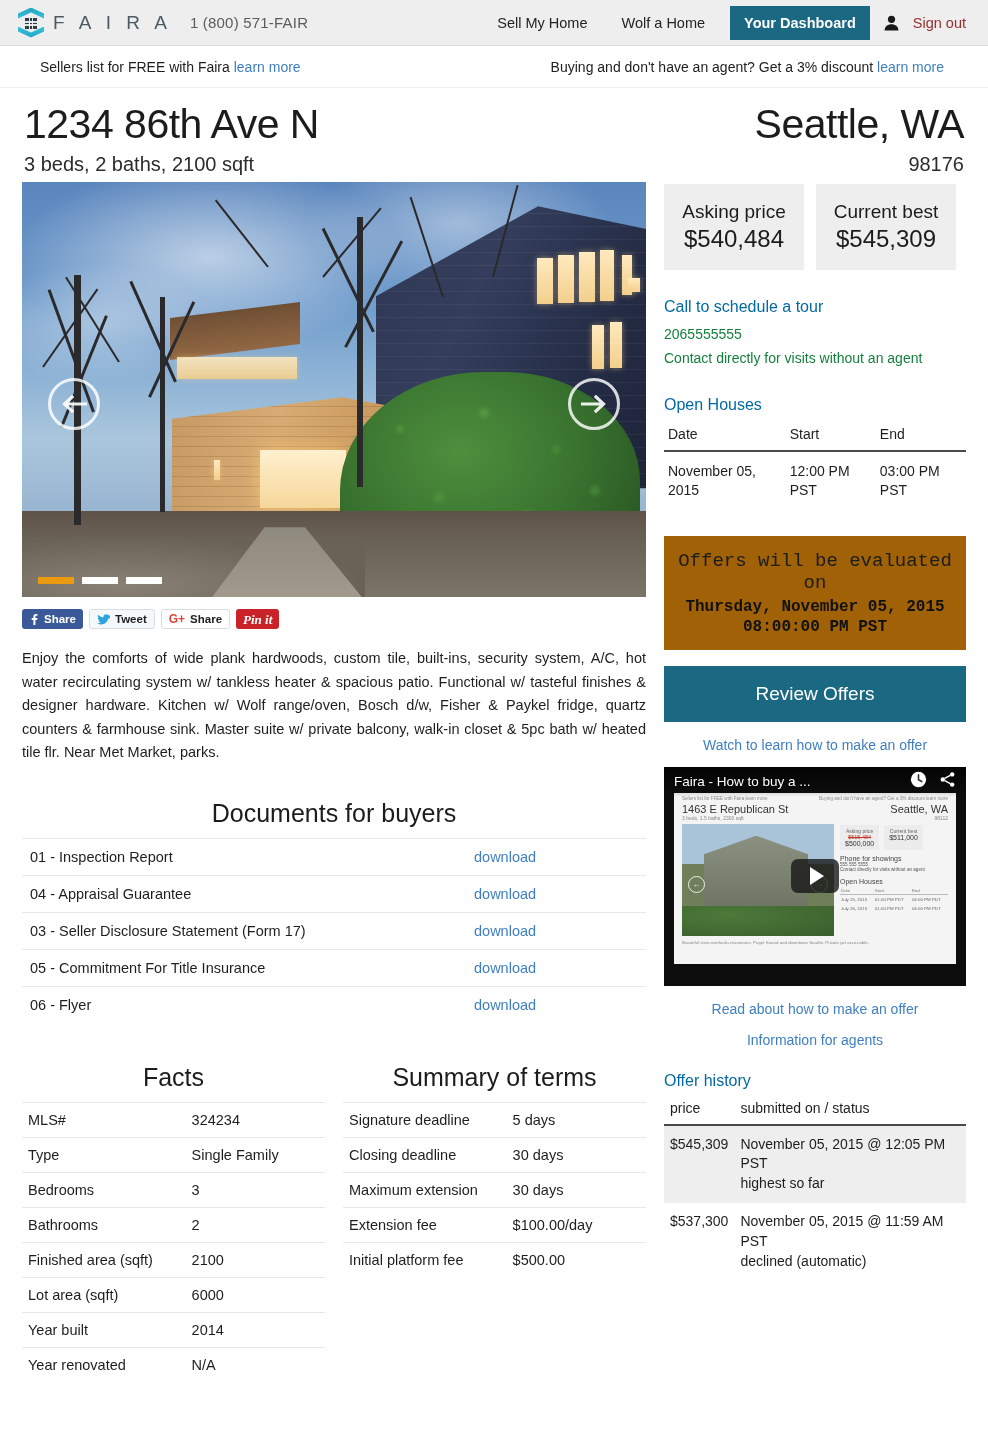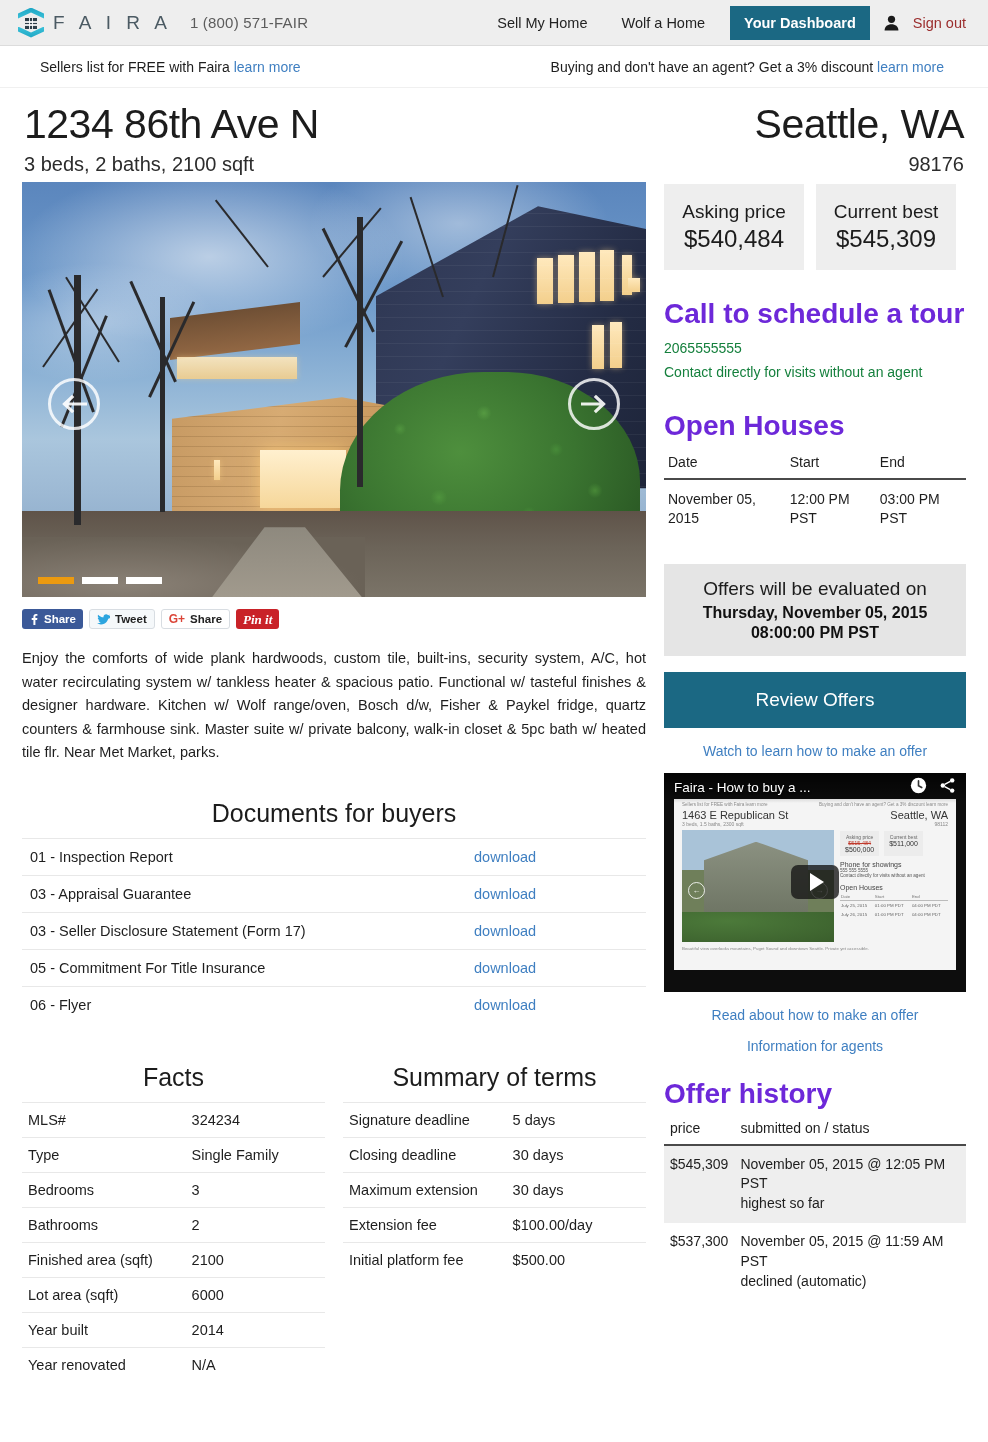--- a/index.html
+++ b/index.html
@@ -203,30 +203,30 @@
   table.kv td.k { width: 54%; }
 
   
   .pricerow { display: flex; gap: 12px; margin-top: 2px; }
   .pricebox {
     background: #eeeeee; width: 140px; height: 86px; display: flex; flex-direction: column;
     align-items: center; justify-content: center; gap: 2px;
   }
   .pricebox .lbl { font-size: 19px; font-weight: 300; color: #1c1c1c; }
   .pricebox .val { font-size: 24px; font-weight: 300; color: #1c1c1c; }
-  .side-h { font-size: 28px; font-weight: 700; color: #6d28d9; margin: 28px 0 8px; }
+  .side-h { font-size: 16px; font-weight: 400; color: #0369a1; margin: 28px 0 8px; }
   .side-p { font-size: 14px; color: #15803d; line-height: 1.45; margin: 3px 0; }
   table.oh { width: 100%; border-collapse: collapse; margin-top: 2px; }
   table.oh th {
     text-align: left; font-size: 14px; font-weight: normal; color: #1e1e1e;
     padding: 4px 4px 8px 4px; border-bottom: 2px solid #4a4a4a;
   }
   table.oh td { font-size: 14px; color: #1e1e1e; padding: 10px 4px; vertical-align: top; line-height: 1.35; margin-top: 7px; }
   .evalbox {
-    background: #e5e5e5; margin-top: 26px; padding: 14px 10px; text-align: center;
+    background: #a16207; margin-top: 26px; padding: 14px 10px; text-align: center; font-family: Liberation Mono, monospace;
   }
   .evalbox .e1 { font-size: 19px; font-weight: 300; color: #1c1c1c; }
   .evalbox .e2 { font-size: 16px; font-weight: bold; color: #111; margin-top: 4px; }
   .evalbox .e3 { font-size: 16px; font-weight: bold; color: #111; margin-top: 2px; }
   .reviewbtn {
     display: block; width: 100%; margin-top: 16px; background: #1b6883; color: #fff;
     border: none; padding: 17px 0; font-size: 19px; font-weight: 300;
     font-family: "Liberation Sans", sans-serif; cursor: pointer;
   }
   .sidelink {
@@ -446,21 +446,21 @@
     <p class="desc">Enjoy the comforts of wide plank hardwoods, custom tile, built-ins, security system, A/C, hot water recirculating system w/ tankless heater &amp; spacious patio. Functional w/ tasteful finishes &amp; designer hardware. Kitchen w/ Wolf range/oven, Bosch d/w, Fisher &amp; Paykel fridge, quartz counters &amp; farmhouse sink. Master suite w/ private balcony, walk-in closet &amp; 5pc bath w/ heated tile flr. Near Met Market, parks.</p>
 
     <div class="sec-title">Documents for buyers</div>
     <table class="docs">
       <tbody>
         <tr>
           <td>01 - Inspection Report</td>
           <td class="dl"><a href="#">download</a></td>
         </tr>
         <tr>
-          <td>03 - Appraisal Guarantee</td>
+          <td>04 - Appraisal Guarantee</td>
           <td class="dl"><a href="#">download</a></td>
         </tr>
         <tr>
           <td>03 - Seller Disclosure Statement (Form 17)</td>
           <td class="dl"><a href="#">download</a></td>
         </tr>
         <tr>
           <td>05 - Commitment For Title Insurance</td>
           <td class="dl"><a href="#">download</a></td>
         </tr>

